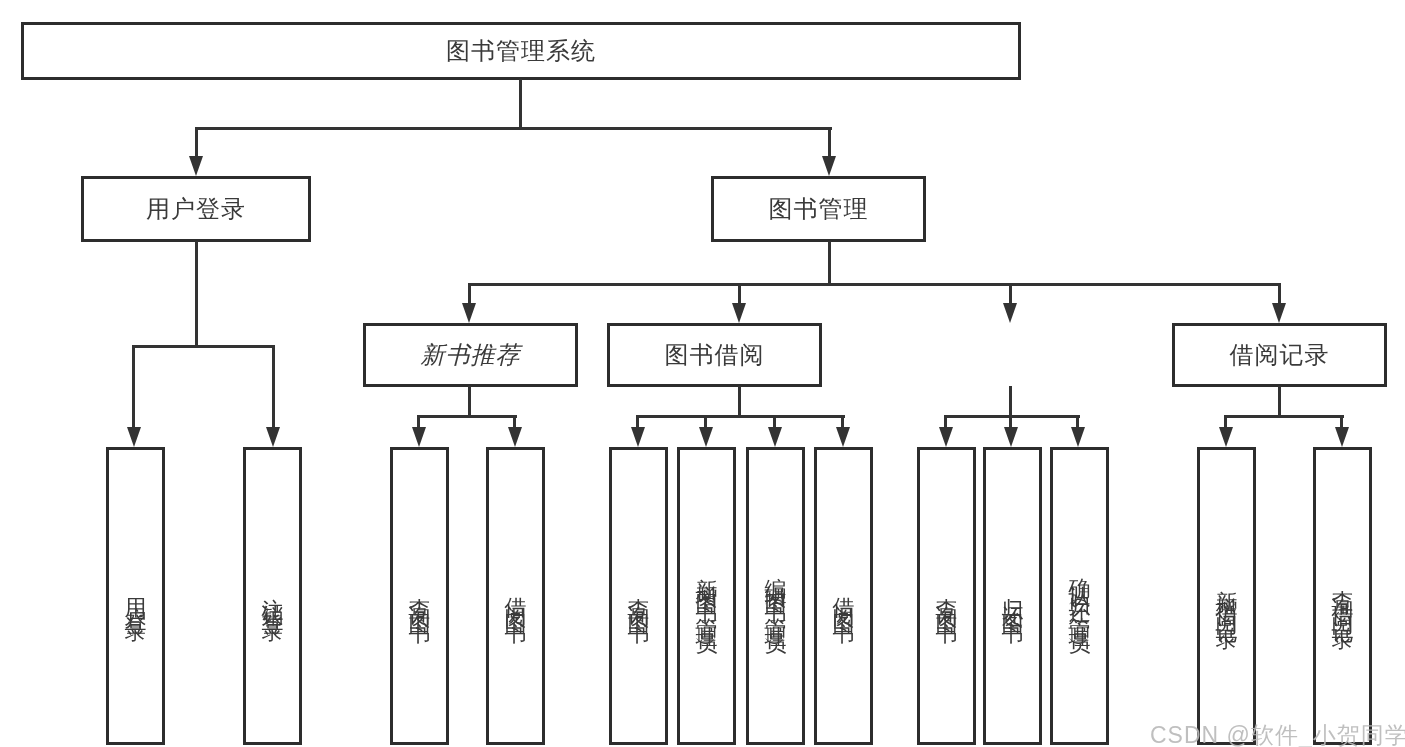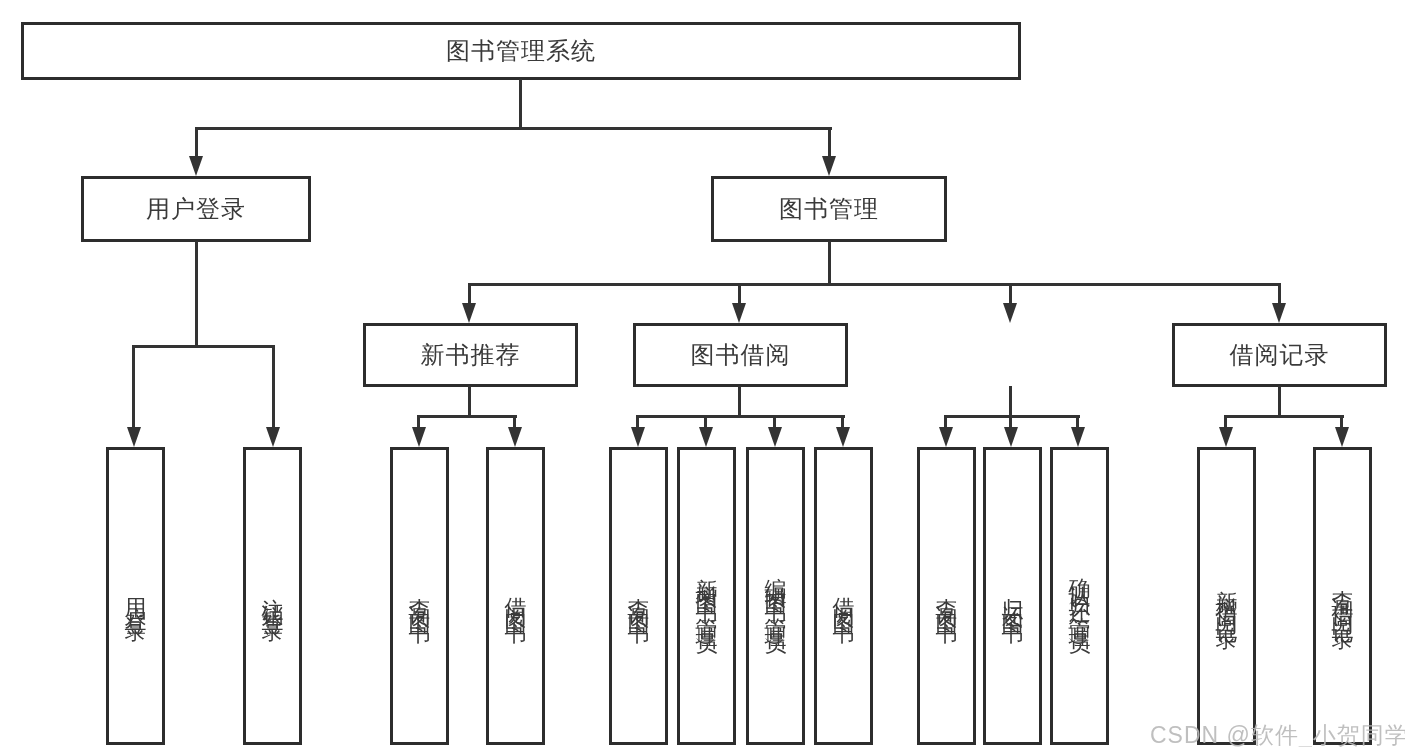--- a/index.html
+++ b/index.html
@@ -78,42 +78,42 @@
   <div class="node h root-box">图书管理系统</div>
 
   <div class="vline" style="left:519px; top:69px; height:50px;"></div>
   <div class="hline" style="left:195px; top:117px; width:637px;"></div>
   <div class="vline" style="left:195px; top:117px; height:32px;"></div>
   <div class="arrow" style="left:189px; top:146px;"></div>
   <div class="vline" style="left:828px; top:117px; height:32px;"></div>
   <div class="arrow" style="left:822px; top:146px;"></div>
 
   <div class="node h lvl2" style="left:81px; width:230px;">用户登录</div>
-  <div class="node h lvl2" style="left:711px; width:236px;">图书管理</div>
+  <div class="node h lvl2" style="left:711px; width:215px;">图书管理</div>
 
   <div class="vline" style="left:195px; top:231px; height:105px;"></div>
   <div class="hline" style="left:132px; top:335px; width:143px;"></div>
   <div class="vline" style="left:132px; top:335px; height:85px;"></div>
   <div class="arrow" style="left:127px; top:417px;"></div>
   <div class="vline" style="left:272px; top:335px; height:85px;"></div>
   <div class="arrow" style="left:266px; top:417px;"></div>
 
   <div class="vline" style="left:828px; top:231px; height:44px;"></div>
   <div class="hline" style="left:468px; top:273px; width:813px;"></div>
   <div class="vline" style="left:468px; top:273px; height:24px;"></div>
   <div class="arrow" style="left:462px; top:293px;"></div>
   <div class="vline" style="left:738px; top:273px; height:24px;"></div>
   <div class="arrow" style="left:732px; top:293px;"></div>
   <div class="vline" style="left:1009px; top:273px; height:24px;"></div>
   <div class="arrow" style="left:1003px; top:293px;"></div>
   <div class="vline" style="left:1278px; top:273px; height:24px;"></div>
   <div class="arrow" style="left:1272px; top:293px;"></div>
 
-  <div class="node h lvl3" style="left:363px;">新书推荐</div>
-  <div class="node h lvl3" style="left:633px;">图书借阅</div>
+  <div class="node h lvl3" style="left:363px;font-style:italic;">新书推荐</div>
+  <div class="node h lvl3" style="left:607px;">图书借阅</div>
   <div class="node h lvl3" style="left:1172px;">借阅记录</div>
 
   <div class="vline" style="left:468px; top:376px; height:31px;"></div>
   <div class="hline" style="left:417px; top:405px; width:100px;"></div>
   <div class="vline" style="left:417px; top:405px; height:14px;"></div>
   <div class="arrow" style="left:412px; top:417px;"></div>
   <div class="vline" style="left:513px; top:405px; height:14px;"></div>
   <div class="arrow" style="left:508px; top:417px;"></div>
 
   <div class="vline" style="left:738px; top:376px; height:31px;"></div>

